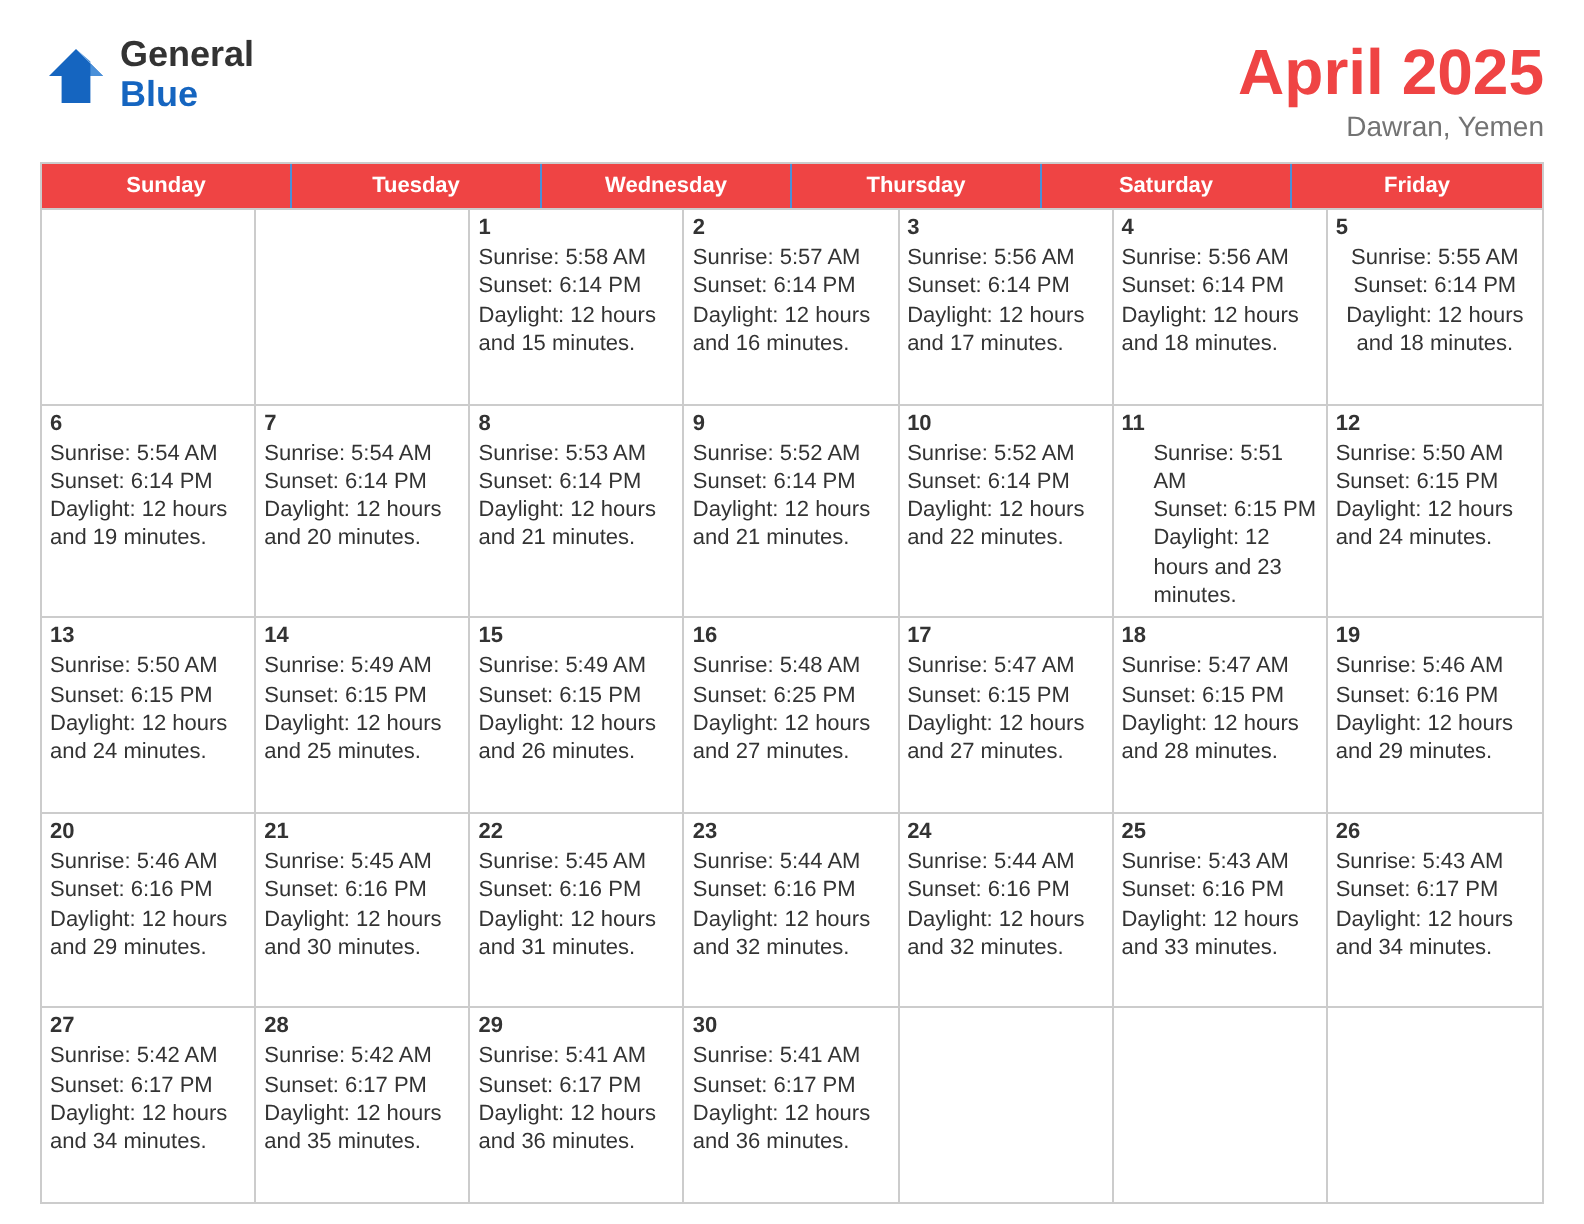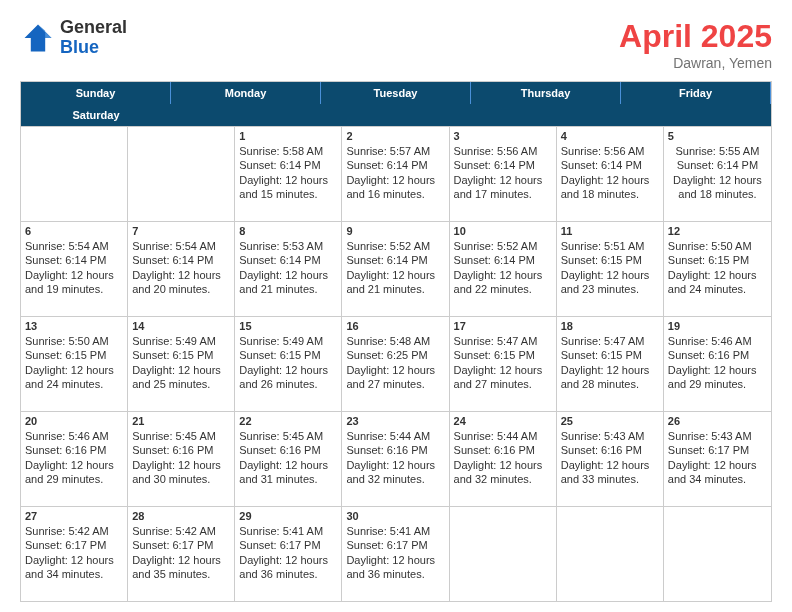--- a/index.html
+++ b/index.html
@@ -54,22 +54,22 @@
       color: #737373;
     }
     .calendar {
       flex: 1;
       display: flex;
       flex-direction: column;
       border: 1px solid #ccc;
     }
     .cal-header-row {
       display: grid;
-      grid-template-columns: repeat(5, 1fr);
-      background: #0c4a6e;
+      grid-template-columns: repeat(6, 1fr);
+      background: #ef4444;
     }
     .cal-header-cell {
       color: #fff;
       font-size: 11px;
       font-weight: bold;
       text-align: center;
       padding: 5px 2px;
       border-right: 1px solid #4a90d9;
     }
     .cal-header-cell:last-child { border-right: none; }
@@ -123,25 +123,25 @@
     </div>
     <div class="title-block">
       <div class="title-main">April 2025</div>
       <div class="title-sub">Dawran, Yemen</div>
     </div>
   </div>
 
   <div class="calendar">
     <div class="cal-header-row">
     <div class="cal-header-cell">Sunday</div>
-        <div class="cal-header-cell">Monday</div>
         <div class="cal-header-cell">Tuesday</div>
+        <div class="cal-header-cell">Wednesday</div>
         <div class="cal-header-cell">Thursday</div>
+        <div class="cal-header-cell">Saturday</div>
         <div class="cal-header-cell">Friday</div>
-        <div class="cal-header-cell">Saturday</div>
       </div>
     <div class="cal-body">
     <div class="cal-week">
           <div class="cal-cell empty"></div>
           <div class="cal-cell empty"></div>
           <div class="cal-cell">
             <span class="cal-day-num">1</span>
             <div class="cal-info" style="white-space: pre-line;">Sunrise: 5:58 AM
 Sunset: 6:14 PM
 Daylight: 12 hours and 15 minutes.</div>
@@ -197,21 +197,21 @@
 Daylight: 12 hours and 21 minutes.</div>
           </div>
           <div class="cal-cell">
             <span class="cal-day-num">10</span>
             <div class="cal-info" style="white-space: pre-line;">Sunrise: 5:52 AM
 Sunset: 6:14 PM
 Daylight: 12 hours and 22 minutes.</div>
           </div>
           <div class="cal-cell">
             <span class="cal-day-num">11</span>
-            <div class="cal-info" style="white-space: pre-line;">Sunrise: 5:51 AM
+            <div class="cal-info" style="white-space: pre-line; margin-left: 16px;">Sunrise: 5:51 AM
 Sunset: 6:15 PM
 Daylight: 12 hours and 23 minutes.</div>
           </div>
           <div class="cal-cell">
             <span class="cal-day-num">12</span>
             <div class="cal-info" style="white-space: pre-line;">Sunrise: 5:50 AM
 Sunset: 6:15 PM
 Daylight: 12 hours and 24 minutes.</div>
           </div>
         </div>

